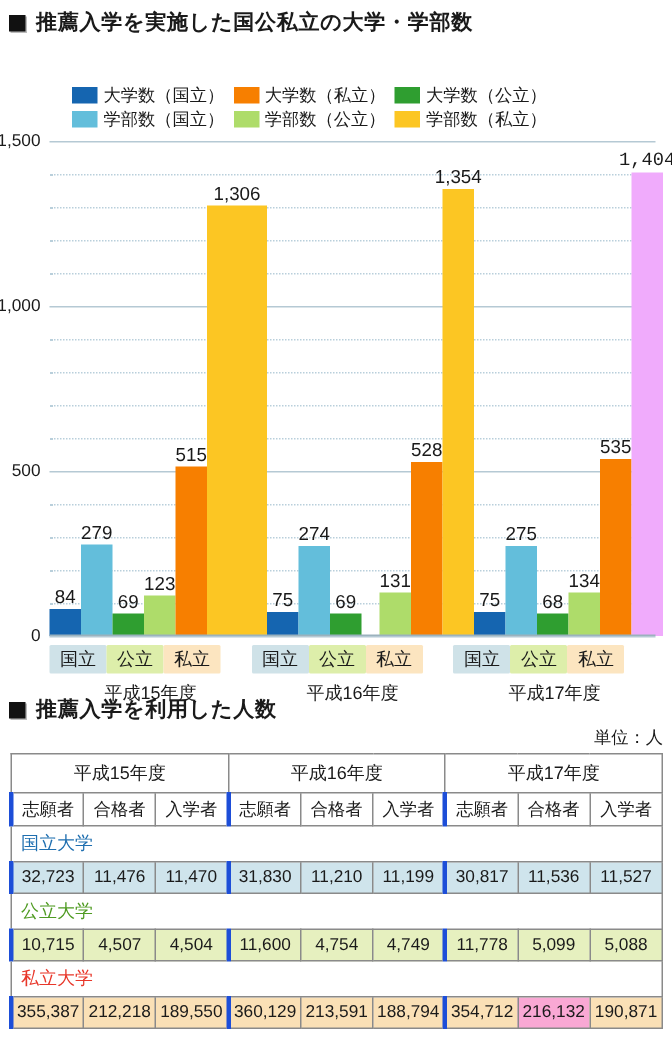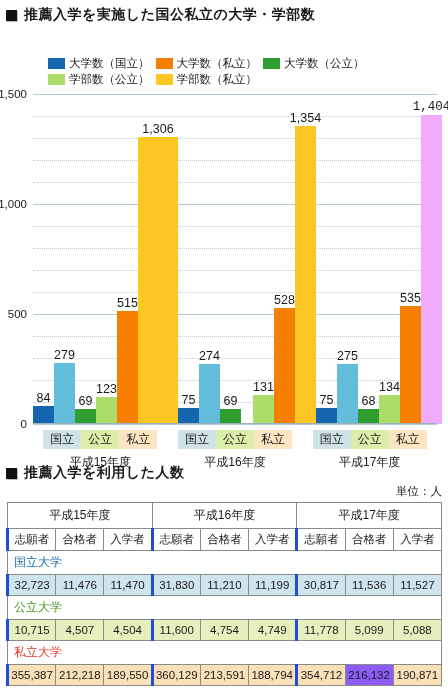--- a/index.html
+++ b/index.html
@@ -51,21 +51,21 @@
   .bar{width:21px;position:relative;}
   .bar .v{
     position:absolute;bottom:100%;left:50%;transform:translateX(-50%);
     font-size:12.5px;white-space:nowrap;margin-bottom:1px;color:#1a1a1a;
   }
 
   .xlabels{
     position:absolute;left:33px;top:406px;width:404px;
     display:flex;
   }
-  .xg{flex:1 1 0;display:flex;justify-content:center;}
+  .xg{flex:1 1 0;display:flex;justify-content:flex-start;}
   .xl{
     font-size:12px;padding:2px 7px;border-radius:1px;
     line-height:1.25;
   }
   .yearlabels{
     position:absolute;left:33px;top:430px;width:404px;display:flex;
   }
   .yl{flex:1 1 0;text-align:center;font-size:12px;}
 
   
@@ -103,20 +103,24 @@
         <span class="sw" style="background: rgb(21, 101, 176);"></span>
         <span>大学数（国立）</span>
       </div>
       <div class="lg">
         <span class="sw" style="background: rgb(247, 127, 0);"></span>
         <span>大学数（私立）</span>
       </div>
       <div class="lg">
         <span class="sw" style="background: rgb(47, 158, 48);"></span>
         <span>大学数（公立）</span>
+      </div>
+      <div class="lg">
+        <span class="sw" style="background: rgb(99, 190, 219);"></span>
+        <span>学部数（国立）</span>
       </div>
       <div class="lg">
         <span class="sw" style="background: rgb(174, 220, 106);"></span>
         <span>学部数（公立）</span>
       </div>
       <div class="lg">
         <span class="sw" style="background: rgb(252, 198, 35);"></span>
         <span>学部数（私立）</span>
       </div>
     </div>
@@ -309,18 +313,18 @@
           <td class="grouphdr" colspan="9" style="color: rgb(232, 55, 42);">私立大学</td>
         </tr>
         <tr class="pri">
           <td class="num sep-l" style="background: rgb(250, 224, 182);">355,387</td>
           <td class="num dot-l" style="background: rgb(250, 224, 182);">212,218</td>
           <td class="num dot-l" style="background: rgb(250, 224, 182);">189,550</td>
           <td class="num sep-l" style="background: rgb(250, 224, 182);">360,129</td>
           <td class="num dot-l" style="background: rgb(250, 224, 182);">213,591</td>
           <td class="num dot-l" style="background: rgb(250, 224, 182);">188,794</td>
           <td class="num sep-l" style="background: rgb(250, 224, 182);">354,712</td>
-          <td class="num dot-l" style="background: #8b5cf6; margin-left: 18px;">216,132</td>
+          <td class="num dot-l" style="background: #f9a8d4; margin-left: 18px;">216,132</td>
           <td class="num dot-l" style="background: rgb(250, 224, 182);">190,871</td>
         </tr>
       </tbody>
   </table>
 </div>
 
 </body></html>

